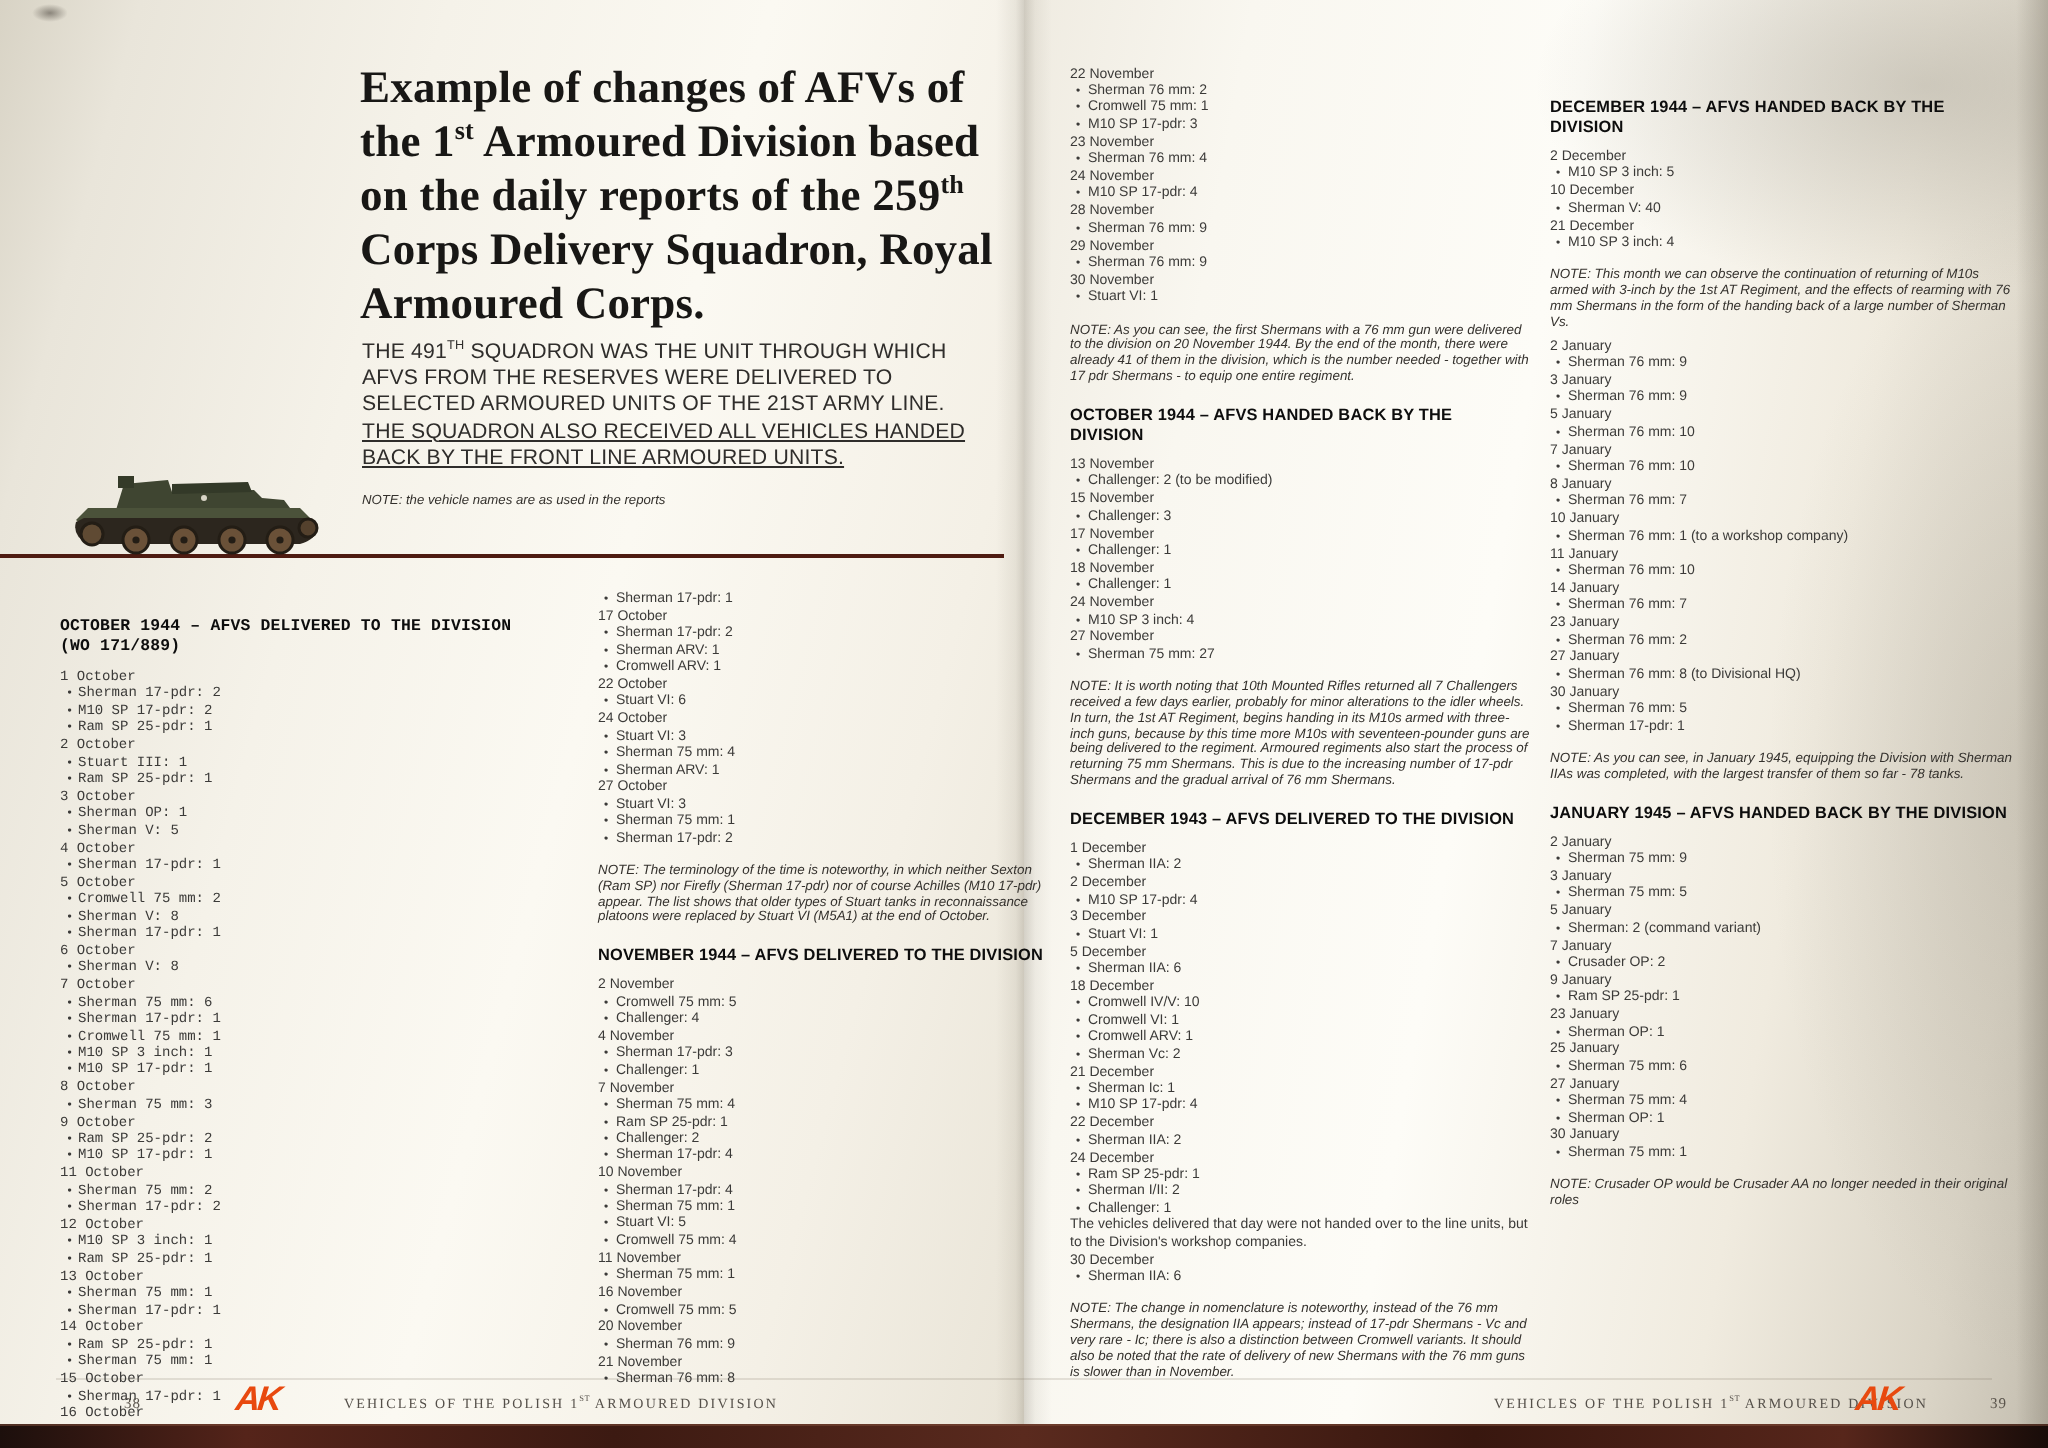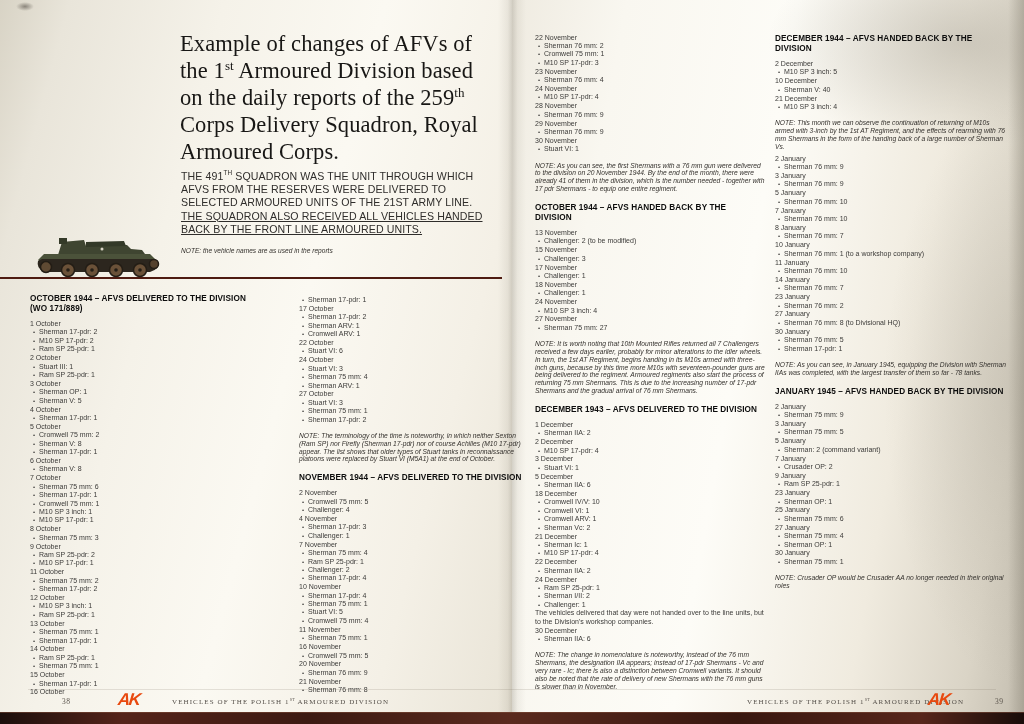--- a/index.html
+++ b/index.html
@@ -43,21 +43,21 @@
   }
   .footer-hairline{
     position:absolute;left:28px;top:689px;width:968px;height:1px;
     background:rgba(120,110,95,0.18);
   }
 
   
   .title-block{
     position:absolute;left:180px;top:30px;width:318px;
     font-family:"Liberation Serif",serif;
-    font-size:22.5px;line-height:27px;color:#181715;letter-spacing:0.1px;
+    font-size:22.5px;line-height:27px;color:#181715;letter-spacing:0.1px;font-weight:bold;
   }
   .title-block sup{font-size:58%;vertical-align:super;line-height:0;}
   .intro-block{
     position:absolute;left:181px;top:170px;width:302px;
     font-size:10.6px;line-height:13.2px;color:#2f2d2b;letter-spacing:0.1px;
   }
   .intro-block sup{font-size:60%;vertical-align:super;line-height:0;}
   .intro-line2{margin-top:0px;text-decoration:underline;}
   .report-note{
     position:absolute;left:181px;top:247px;width:300px;
@@ -65,29 +65,29 @@
   }
 
   
   .carrier{position:absolute;left:32px;top:234px;width:136px;height:46px;}
 
   
   .col{
     position:absolute;
     font-size:7px;line-height:8.4px;color:#3b3a38;
   }
-  .col-l1{left:30px;top:294px;width:228px;}
+  .col-l1{left:30px;top:294px;width:228px;font-family:Liberation Mono, monospace;}
   .col-l2{left:267px;top:296px;width:232px;margin-left:32px;}
   .col-r1{left:535px;top:33px;width:230px;}
   .col-r2{left:775px;top:34px;width:232px;}
   .ln-h{
     font-weight:700;font-size:8.2px;line-height:10px;color:#0d0d0d;
     margin:10px 0 6px;letter-spacing:0.1px;
   }
-  .col .ln-h:first-child{margin-top:0;}
+  .col .ln-h:first-child{margin-top:15px;}
   .ln-d{margin-top:0.5px;}
   .ln-i{padding-left:9px;position:relative;}
   .ln-i::before{content:"•";position:absolute;left:3px;top:0;font-size:6px;}
   .ln-n{
     font-style:italic;font-size:6.7px;line-height:7.8px;color:#34312d;
     margin:8px 0 4px;
   }
   .ln-p{margin:0;}
 
   

